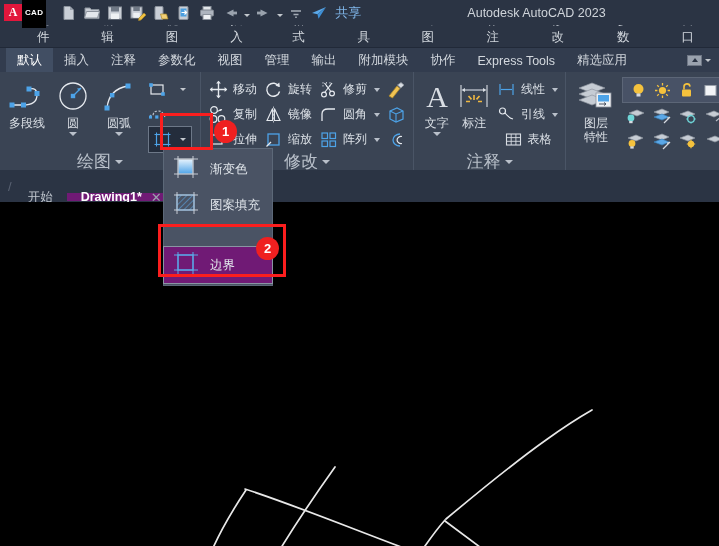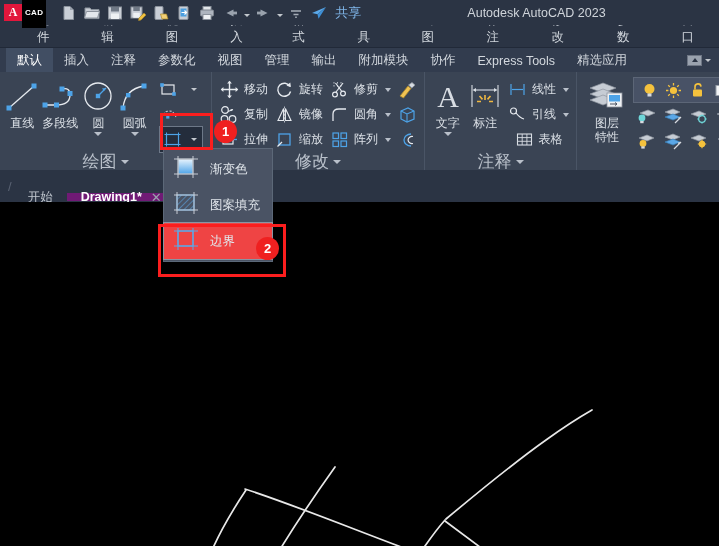--- a/index.html
+++ b/index.html
@@ -115,21 +115,21 @@
   }
   
   .dropdown{
     position:absolute; left:163px; top:148px; width:110px;
     background:#4a5364; border:1px solid #5c6878;
     z-index:40; padding:2px 0;
   }
   .dd-item{
     display:flex; align-items:center; height:36px; padding-left:6px; gap:8px; cursor:default;
   }
-  .dd-item.sel{ background:#ef4444; outline:1px solid #8a94a3; }
+  .dd-item.sel{ background:#701a75; outline:1px solid #8a94a3;margin-top:24px; }
   .dd-item .lb{ font-size:12.5px; color:#e2e7ec; }
   
   .redbox{ position:absolute; border:3px solid #fb1e1e; z-index:60; pointer-events:none;}
   .badge{
     position:absolute; width:23px;height:23px;border-radius:50%;
     background:#ef2020; color:#fff; font-size:13px; font-weight:bold;
     display:flex;align-items:center;justify-content:center; z-index:70;
     font-family:"Liberation Sans", sans-serif;
   }
 </style>
@@ -254,30 +254,20 @@
         <div class="mintri"></div>
       </div>
     <div class="caret-dn"></div>
   </div>
 </div>
 
 <div class="ribbon">
 
   <div class="panel" style="width:212px">
     <div class="panel-body">
-      <div class="bigbtn">
-        <div class="ico">
-          <svg width="36" height="32" viewBox="0 0 36 32">
-              <line x1="5" y1="27" x2="30" y2="5" stroke="#e6eaef" stroke-width="1.3"></line>
-              <rect x="2.5" y="24.5" width="5" height="5" fill="#4da3e8"></rect>
-              <rect x="27.5" y="2.5" width="5" height="5" fill="#4da3e8"></rect>
-            </svg>
-        </div>
-        <div class="lb">直线</div>
-      </div>
       <div class="bigbtn">
         <div class="ico">
           <svg width="40" height="32" viewBox="0 0 40 32">
               <path d="M5 24 L16 24 Q30 24 30 14 Q30 6 22 8" stroke="#e6eaef" stroke-width="1.3" fill="none"></path>
               <rect x="2.5" y="21.5" width="5" height="5" fill="#4da3e8"></rect>
               <rect x="14" y="21.5" width="5" height="5" fill="#4da3e8"></rect>
               <rect x="27.5" y="10" width="5" height="5" fill="#4da3e8"></rect>
               <rect x="19.5" y="5.5" width="5" height="5" fill="#4da3e8"></rect>
             </svg>
         </div>

